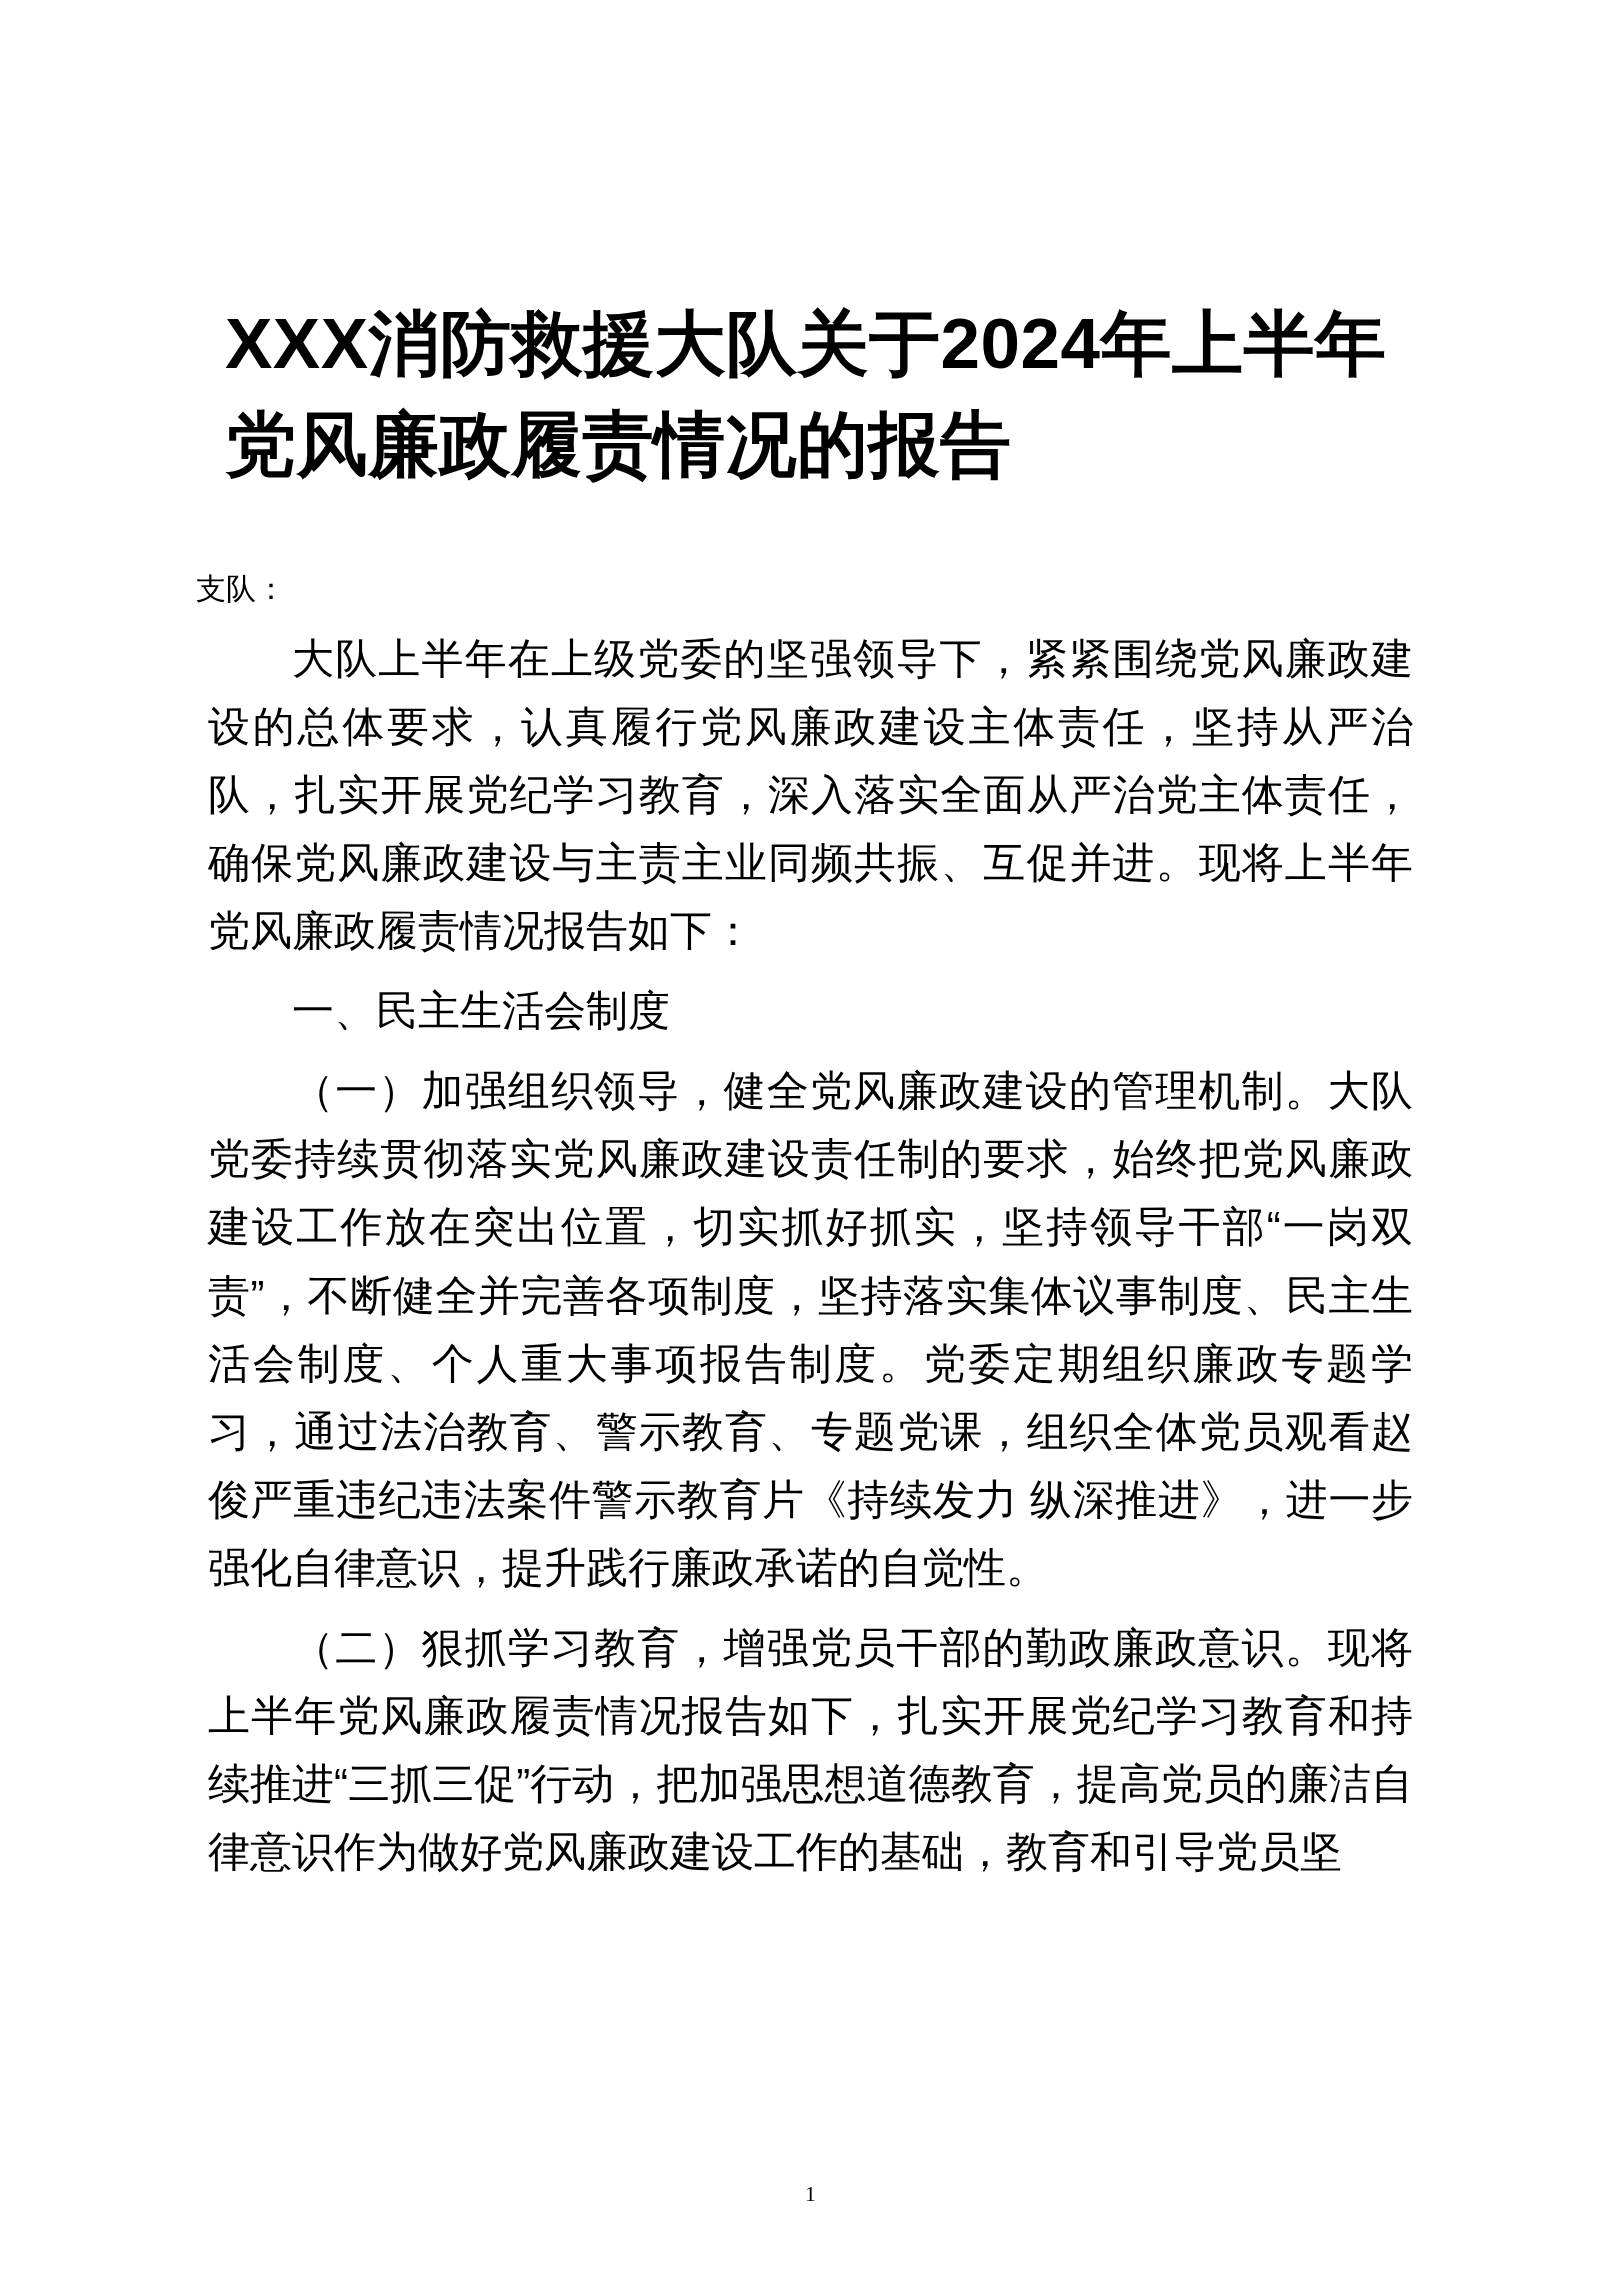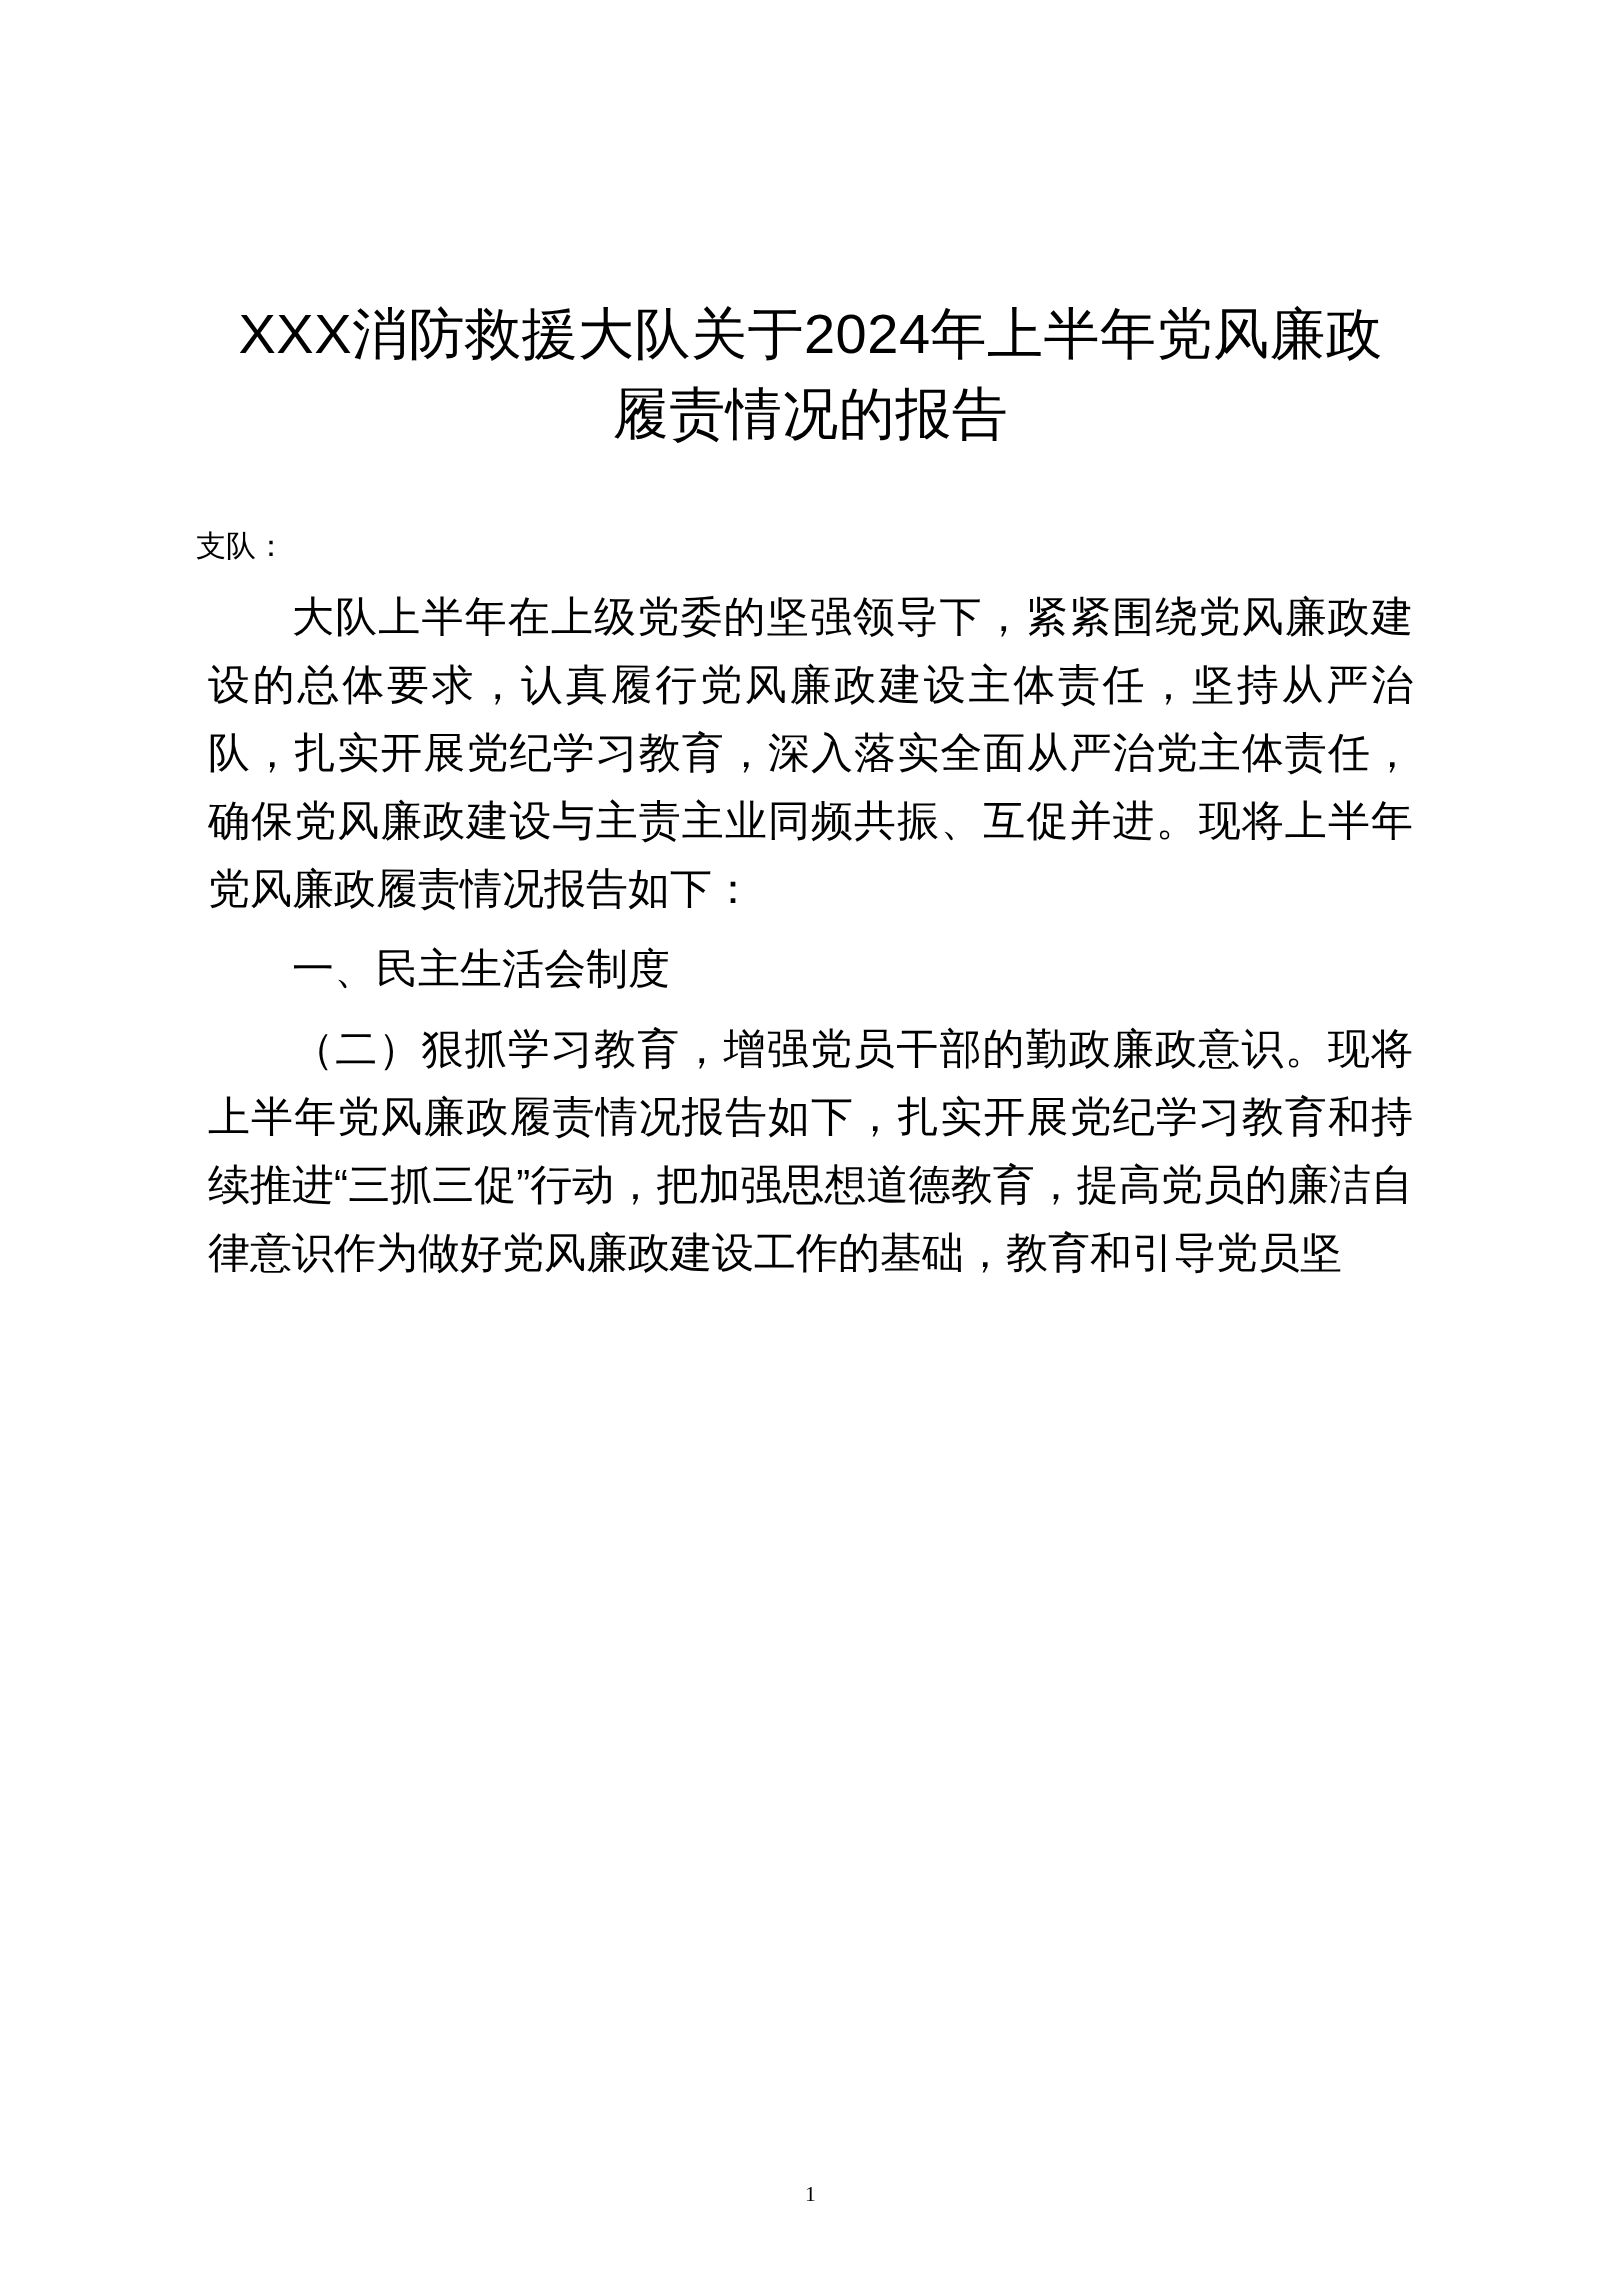--- a/index.html
+++ b/index.html
@@ -14,24 +14,23 @@
     background: #ffffff;
     margin: 0 auto;
     box-sizing: border-box;
     padding: 294px 196px 118px 196px;
     font-family: "Liberation Serif", "DejaVu Serif", serif;
     color: #000000;
     overflow: hidden;
   }
   .doc-title {
     font-family: "Liberation Sans", "DejaVu Sans", sans-serif;
-    font-size: 56px;
+    font-size: 71px;
     line-height: 1.42;
-    font-weight: 400;
-    text-align: center;
+    font-weight: 700;
     letter-spacing: 0.5px;
     margin: 0 0 69px 0;
     padding: 0 29px;
   }
   .salutation {
     font-family: "Liberation Sans", "DejaVu Sans", sans-serif;
     font-size: 30px;
     line-height: 1.62;
     margin: 0 0 3.9px 0;
     text-align: justify;
@@ -63,19 +62,20 @@
 <div class="page">
 
   <h1 class="doc-title">XXX消防救援大队关于2024年上半年党风廉政履责情况的报告</h1>
 
   <p class="salutation">支队：</p>
 
   <p class="para">大队上半年在上级党委的坚强领导下，紧紧围绕党风廉政建设的总体要求，认真履行党风廉政建设主体责任，坚持从严治队，扎实开展党纪学习教育，深入落实全面从严治党主体责任，确保党风廉政建设与主责主业同频共振、互促并进。现将上半年党风廉政履责情况报告如下：</p>
 
   <p class="para">一、民主生活会制度</p>
 
+  <p class="para">（一）加强组织领导，健全党风廉政建设的管理机制。大队党委持续贯彻落实党风廉政建设责任制的要求，始终把党风廉政建设工作放在突出位置，切实抓好抓实，坚持领导干部“一岗双责”，不断健全并完善各项制度，坚持落实集体议事制度、民主生活会制度、个人重大事项报告制度。党委定期组织廉政专题学习，通过法治教育、警示教育、专题党课，组织全体党员观看赵俊严重违纪违法案件警示教育片《持续发力 纵深推进》，进一步强化自律意识，提升践行廉政承诺的自觉性。</p>
 
   <p class="para">（二）狠抓学习教育，增强党员干部的勤政廉政意识。现将上半年党风廉政履责情况报告如下，扎实开展党纪学习教育和持续推进“三抓三促”行动，把加强思想道德教育，提高党员的廉洁自律意识作为做好党风廉政建设工作的基础，教育和引导党员坚</p>
 
   <div class="page-number">1</div>
 
 </div>
 
 
 </body></html>

